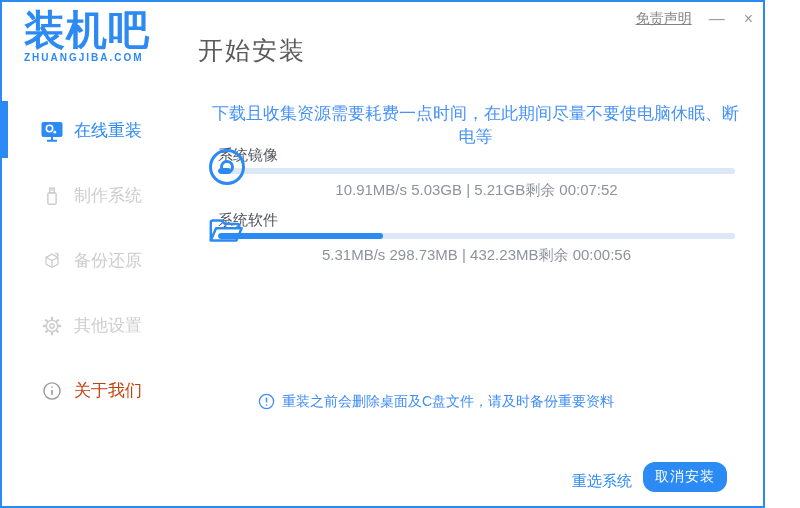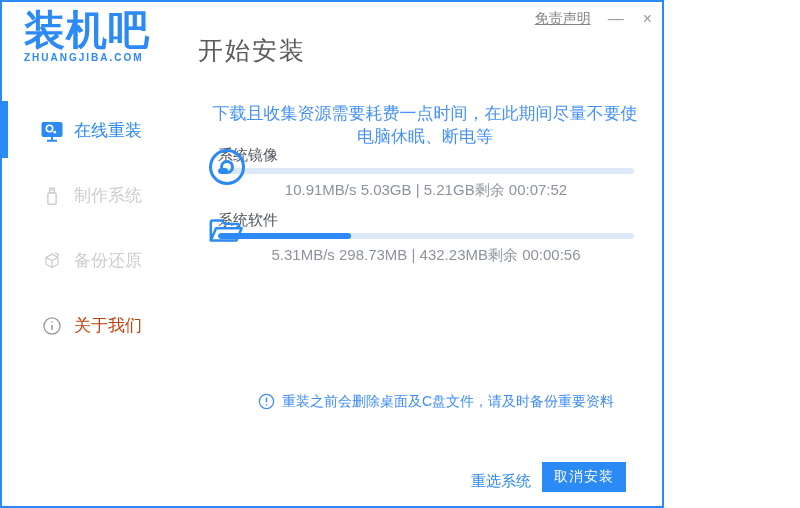--- a/index.html
+++ b/index.html
@@ -1,21 +1,21 @@
 <!DOCTYPE html>
 <html style="--accent: #2b8af3; --warning-text: #4591f8; --track: #dce7f8;"><head>
 <meta charset="utf-8">
 <style>
   :root{
     --accent:#2b8af3; --warning-text:#4591f8; --track:#dce7f8;
   }
   *{box-sizing:border-box; margin:0; padding:0;}
   html,body{background:#fff;}
   body{font-family:"Liberation Sans",sans-serif;}
-  .window{position:relative; width:664px; height:508px; background:#fff;
+  .window{position:relative; width:765px; height:508px; background:#fff;
     border:2px solid var(--accent); overflow:hidden;}
   
   .logo{position:absolute; left:22px; top:4px; width:144px; color:var(--accent); cursor:default;}
   .logo-text{font-size:41px; font-weight:bold; letter-spacing:1px; line-height:1.2; white-space:nowrap;}
   .logo-sub{font-size:10px; font-weight:bold; letter-spacing:2px; text-align:left; margin-top:-3px; white-space:nowrap;}
   .page-title{position:absolute; left:196px; top:32px; font-size:25px; color:#5a5a5a; letter-spacing:2px;}
   .controls{position:absolute; top:8px; right:8px; display:flex; align-items:center; gap:15px;}
   .disclaimer{font-size:14px; color:#828282; text-decoration:underline; cursor:pointer;}
   .winbtn{font-size:16px; color:#9a9a9a; line-height:16px; cursor:pointer; padding:0 2px;}
   
@@ -40,21 +40,21 @@
   .fill{height:100%; width:0; background:var(--accent); border-radius:3px;}
   .stats{display:flex; justify-content:center; margin-top:7px;
     font-size:15px; color:#8d939d; line-height:18px;}
   .note{position:absolute; top:391px; left:66px; right:28px; display:flex; align-items:flex-start;
     gap:7px; color:#418df7; font-size:14px;}
   .note-icon{display:inline-flex; flex:none;}
   
   .reselect-btn{position:absolute; top:470px; right:131px; font-size:15px;
     color:var(--accent); background:none; border:none; cursor:pointer; font-family:inherit;}
   .cancel-btn{position:absolute; top:460px; right:36px; width:84px; height:30px;
-    background:var(--accent); color:#fff; font-size:14px; border:none; border-radius:0;
+    background:var(--accent); color:#fff; font-size:14px; border:none; border-radius:12px;
     cursor:pointer; font-family:inherit; letter-spacing:1px;}
 </style>
 </head>
 <body>
 
 <div class="window">
 
   <div class="logo">
     <div class="logo-text">装机吧</div>
     <div class="logo-sub">ZHUANGJIBA.COM</div>
@@ -92,20 +92,32 @@
     <div class="side-item">
       <span class="sicon">
         <svg viewBox="0 0 24 24" width="22" height="22" fill="none" stroke="currentColor" stroke-width="1.4" stroke-linejoin="round">
           <path d="M12 4.5l6.5 3.5v7.5L12 19l-6.5-3.5V8z"></path>
           <path d="M5.5 8l6.5 3.5L18.5 8"></path>
           <path d="M12 11.5V19"></path>
           <path d="M15.5 3.2l3.2 1.6-1 2.6"></path>
         </svg>
       </span>
       <span>备份还原</span>
+    </div>
+    <div class="side-item">
+      <span class="sicon">
+        <svg viewBox="0 0 24 24" width="22" height="22" fill="none" stroke="currentColor">
+          <circle cx="12" cy="12" r="6.2" stroke-width="1.6"></circle>
+          <circle cx="12" cy="12" r="2.4" stroke-width="1.6"></circle>
+          <g stroke-width="2.6" stroke-linecap="round">
+            <path d="M12 3.1v1.5M12 19.4v1.5M3.1 12h1.5M19.4 12h1.5M5.7 5.7l1.1 1.1M17.2 17.2l1.1 1.1M18.3 5.7l-1.1 1.1M6.8 17.2l-1.1 1.1"></path>
+          </g>
+        </svg>
+      </span>
+      <span>其他设置</span>
     </div>
     <div class="side-item about">
       <span class="sicon">
         <svg viewBox="0 0 24 24" width="22" height="22" fill="none" stroke="currentColor" stroke-width="1.5">
           <circle cx="12" cy="12" r="8.8"></circle>
           <path d="M12 11v5.2" stroke-width="1.8"></path>
           <circle cx="12" cy="7.7" r="0.9" fill="currentColor" stroke="none"></circle>
         </svg>
       </span>
       <span>关于我们</span>

